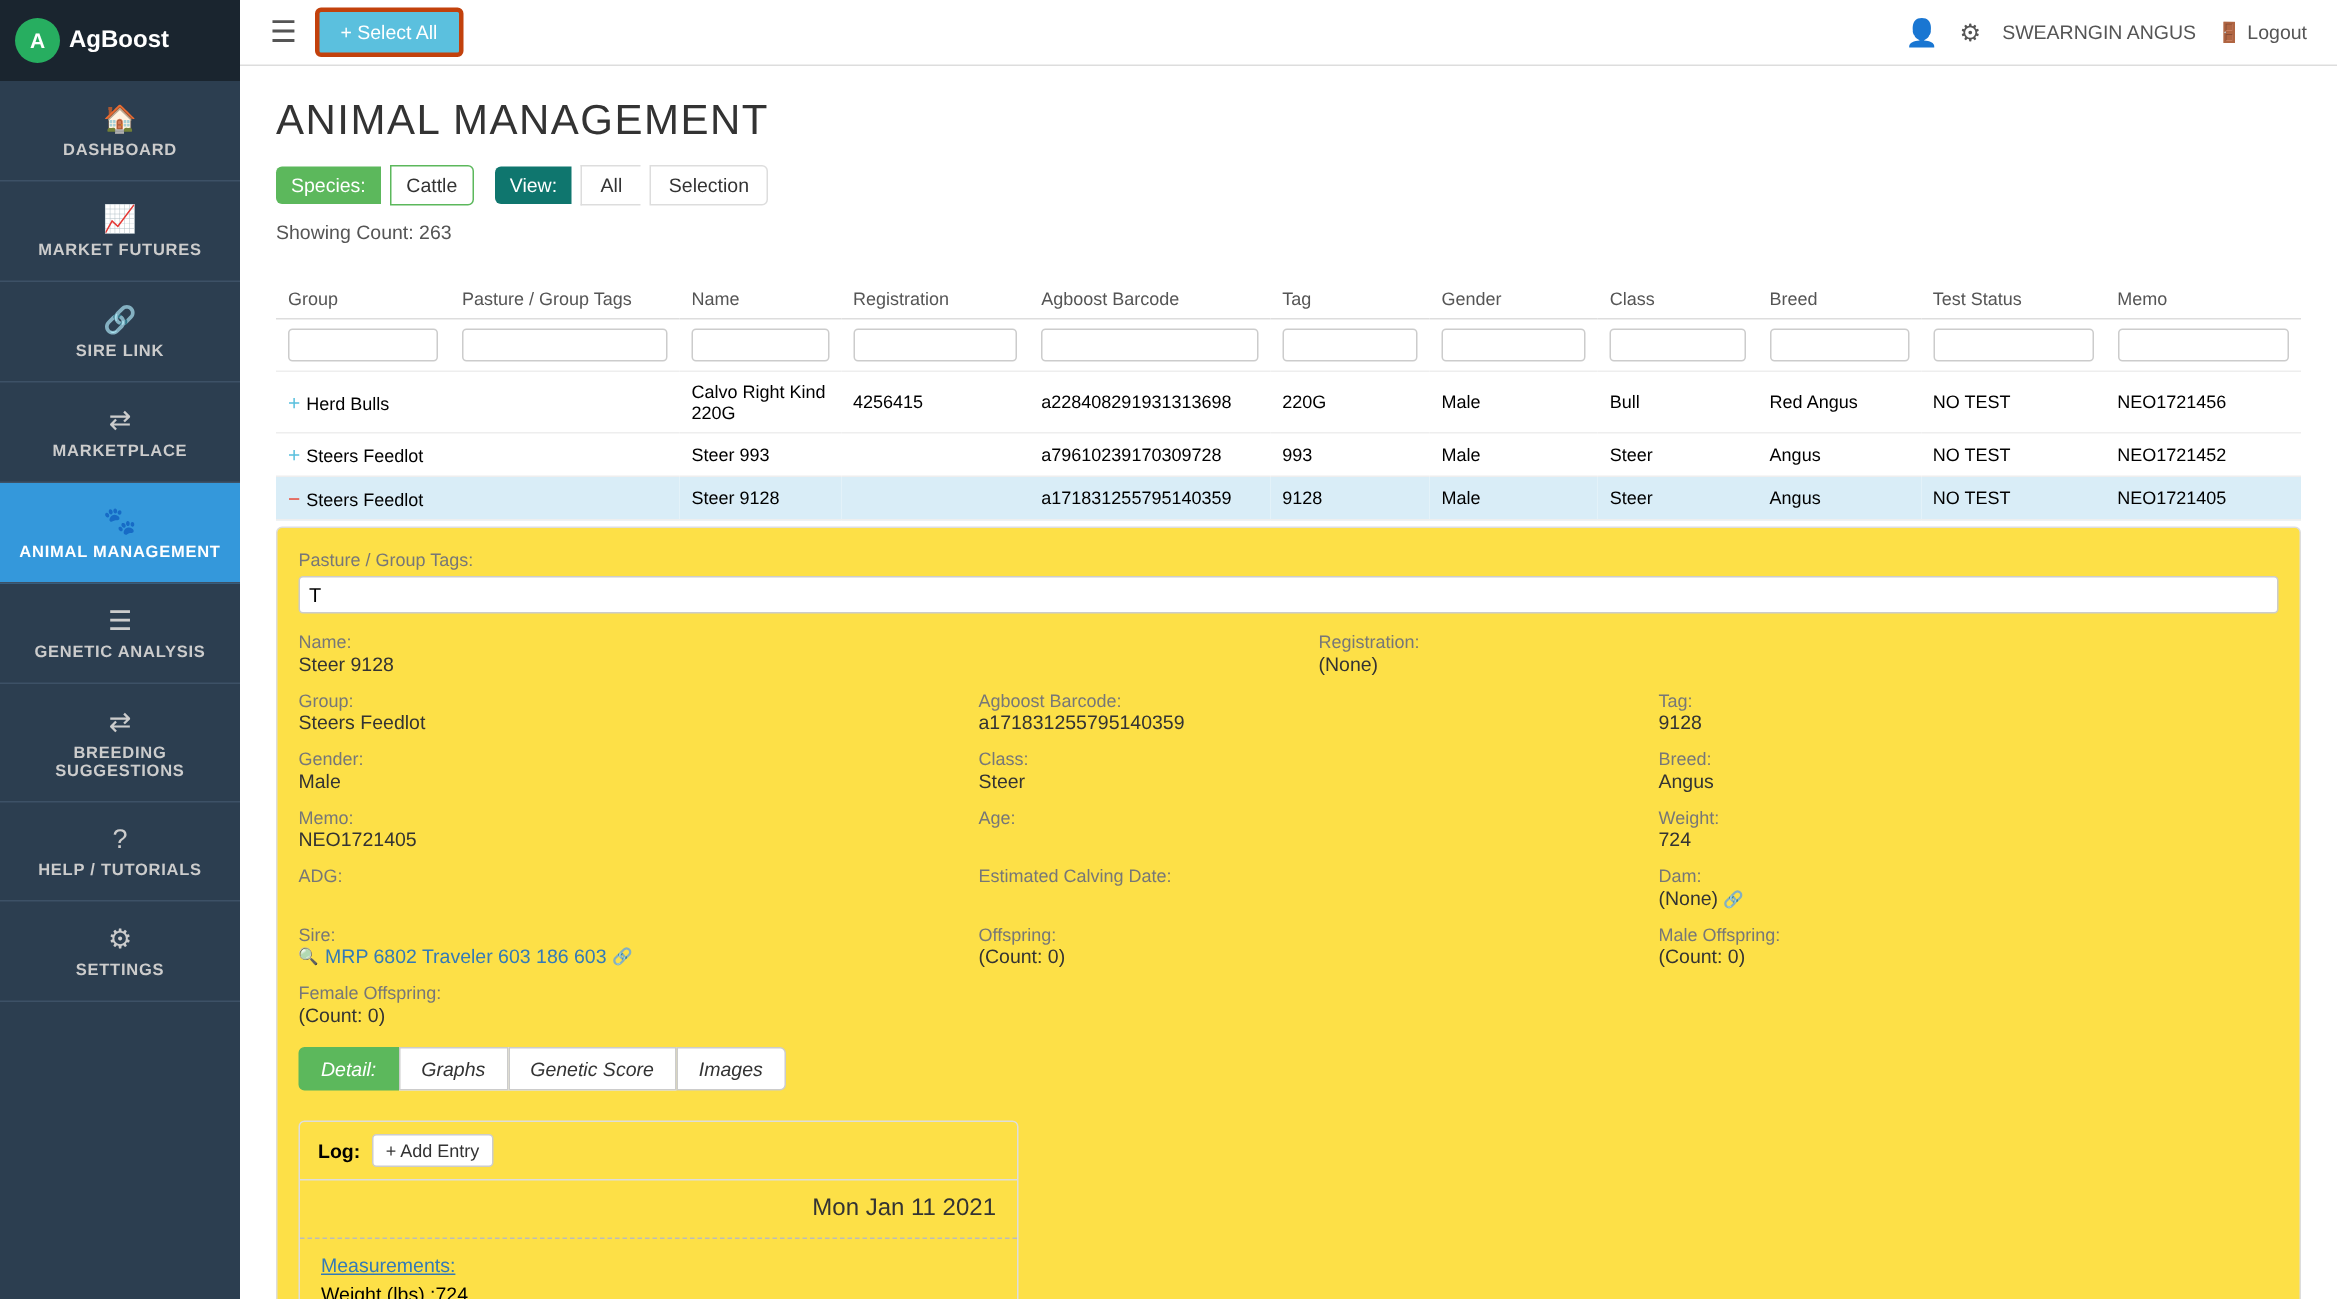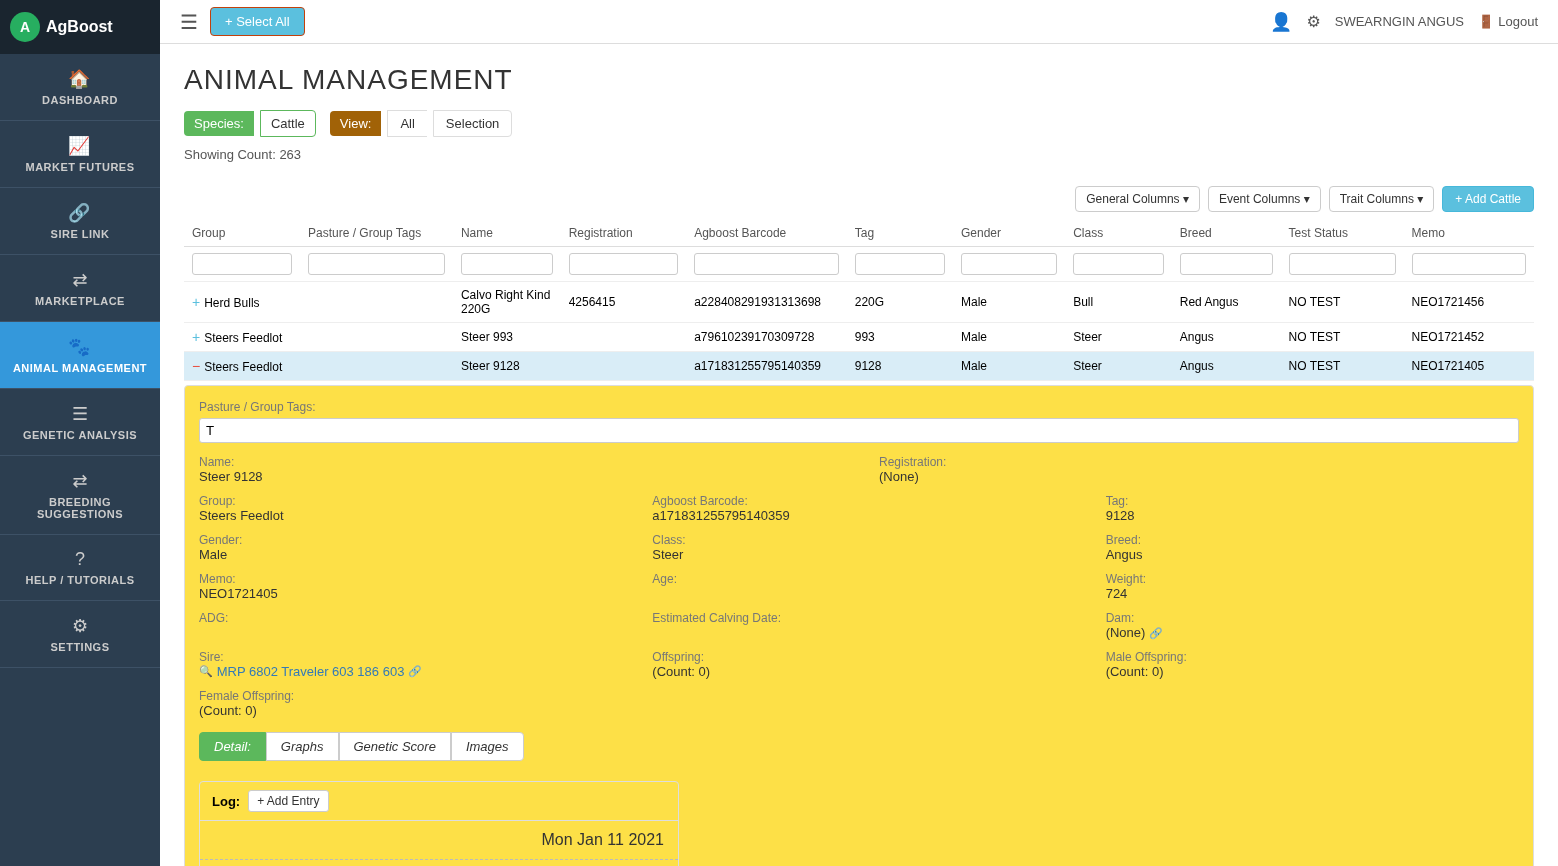--- a/index.html
+++ b/index.html
@@ -14,34 +14,34 @@
     .sidebar-item .icon { font-size: 18px; }
     .sidebar-item-label { text-align: center; font-weight: bold; letter-spacing: 0.5px; }
 
     
     .main { flex: 1; display: flex; flex-direction: column; overflow: hidden; }
 
     
     .topbar { background: #fff; border-bottom: 1px solid #ddd; padding: 0 20px; height: 44px; display: flex; align-items: center; justify-content: space-between; }
     .topbar-left { display: flex; align-items: center; gap: 12px; }
     .hamburger { font-size: 20px; cursor: pointer; color: #555; }
-    .select-all-btn { background: #5bc0de; color: #fff; border: 1px solid #c2410c; padding: 6px 14px; border-radius: 4px; cursor: pointer; font-size: 13px; display: flex; align-items: center; gap: 4px; text-align: right; }
+    .select-all-btn { background: #5bc0de; color: #fff; border: 3px solid #c2410c; padding: 6px 14px; border-radius: 4px; cursor: pointer; font-size: 13px; display: flex; align-items: center; gap: 4px; text-align: right; }
     .topbar-right { display: flex; align-items: center; gap: 14px; color: #555; font-size: 13px; }
     .topbar-user { display: flex; align-items: center; gap: 6px; }
     .logout-btn { display: flex; align-items: center; gap: 4px; cursor: pointer; color: #555; }
 
     
     .content { flex: 1; overflow-y: auto; padding: 20px 24px; background: #fff; }
     .page-title { font-size: 28px; font-weight: 300; color: #333; margin-bottom: 14px; letter-spacing: 1px; }
 
     
     .filter-row { display: flex; align-items: center; gap: 6px; margin-bottom: 10px; }
     .filter-label { background: #5cb85c; color: #fff; padding: 5px 10px; border-radius: 4px 0 0 4px; font-size: 13px; }
     .filter-value { background: #fff; border: 1px solid #5cb85c; color: #333; padding: 5px 10px; border-radius: 0 4px 4px 0; font-size: 13px; }
-    .view-label { background: #a16207; color: #fff; padding: 5px 10px; border-radius: 4px 0 0 4px; font-size: 13px; margin-left: 8px; }
+    .view-label { background: #0f766e; color: #fff; padding: 5px 10px; border-radius: 4px 0 0 4px; font-size: 13px; margin-left: 8px; }
     .view-all { background: #fff; border: 1px solid #ddd; border-right: none; padding: 5px 12px; font-size: 13px; color: #333; cursor: pointer; }
     .view-selection { background: #fff; border: 1px solid #ddd; padding: 5px 12px; font-size: 13px; color: #333; cursor: pointer; border-radius: 0 4px 4px 0; }
 
     .showing-count { color: #555; margin-bottom: 24px; font-size: 13px; }
 
     
     .column-buttons { display: flex; justify-content: flex-end; gap: 8px; margin-bottom: 8px; }
     .col-btn { background: #fff; border: 1px solid #ccc; padding: 5px 10px; border-radius: 4px; cursor: pointer; font-size: 12px; color: #333; display: flex; align-items: center; gap: 4px; }
     .add-cattle-btn { background: #5bc0de; color: #fff; border: 1px solid #46b8da; padding: 5px 12px; border-radius: 4px; cursor: pointer; font-size: 12px; display: flex; align-items: center; gap: 4px; }
 
@@ -157,26 +157,20 @@
     <div class="filter-row">
       <span class="filter-label">Species:</span>
       <span class="filter-value">Cattle</span>
       <span class="view-label">View:</span>
       <span class="view-all">All</span>
       <span class="view-selection">Selection</span>
     </div>
 
     <div class="showing-count">Showing Count: 263</div>
 
-    <div class="column-buttons">
-      <button class="col-btn">General Columns ▾</button>
-      <button class="col-btn">Event Columns ▾</button>
-      <button class="col-btn">Trait Columns ▾</button>
-      <button class="add-cattle-btn">+ Add Cattle</button>
-    </div>
 
     <div class="table-wrap">
       <table>
         <thead>
           <tr>
             <th>Group</th>
             <th>Pasture / Group Tags</th>
             <th>Name</th>
             <th>Registration</th>
             <th>Agboost Barcode</th>

